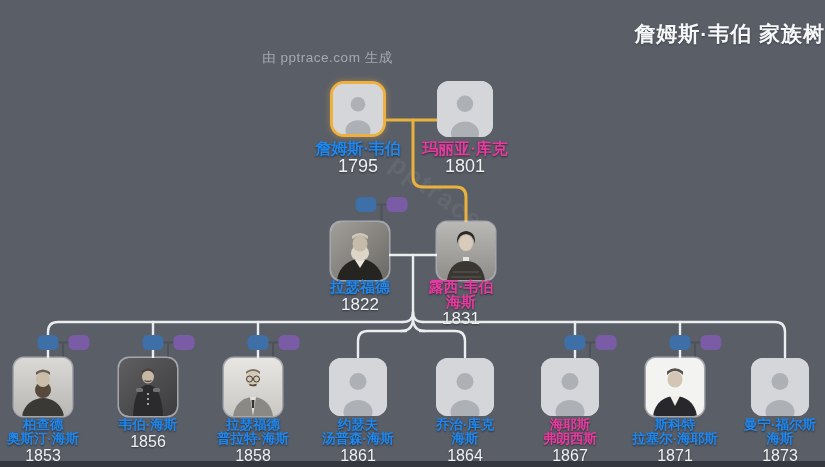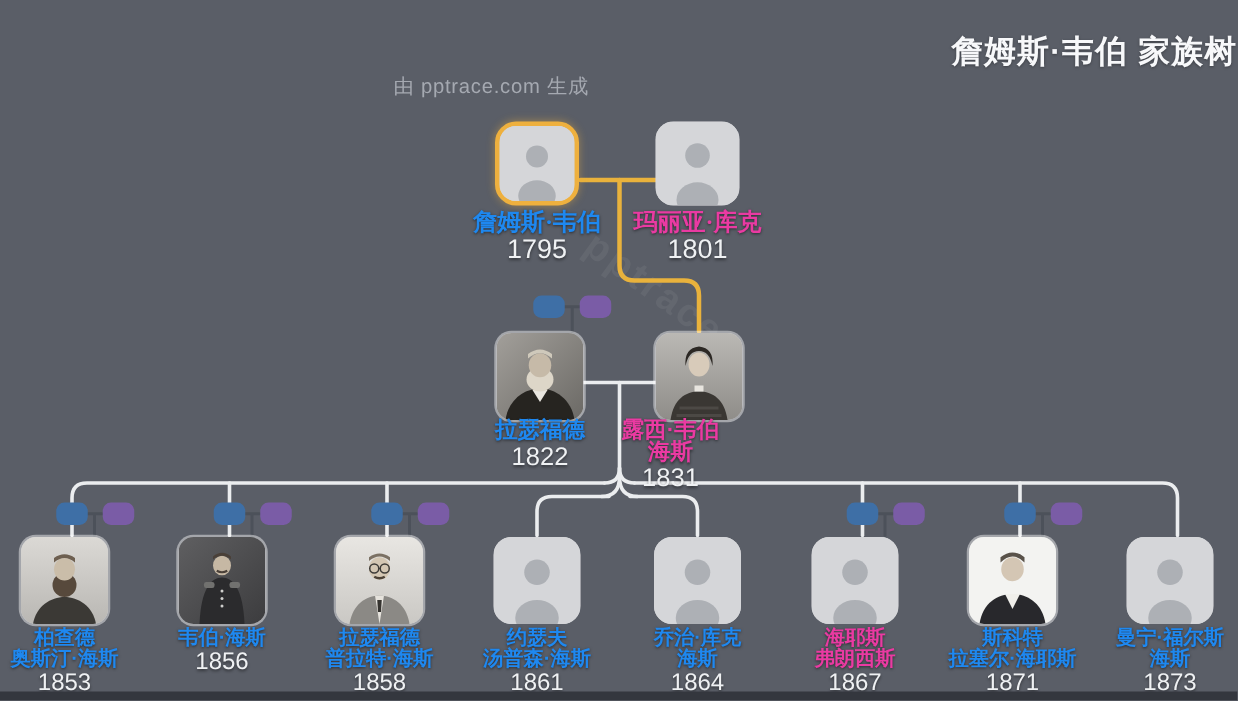--- a/index.html
+++ b/index.html
@@ -162,21 +162,21 @@
     <ellipse cx="29" cy="21" rx="7" ry="8" fill="#d8cbba"></ellipse>
     <path d="M20,22 Q19,10 29,9 Q39,10 38,22 Q36,12 29,12 Q22,12 20,22 Z" fill="#2c2824"></path>
     <rect x="26" y="35" width="6" height="4" fill="#e8e5df"></rect>
   </svg>
 </div>
 
 <div class="abs ptext g2text" style="left:285px;">
   <div class="pname male">拉瑟福德</div>
   <div class="pyear">1822</div>
 </div>
-<div class="abs ptext g2text" style="left:372px;">
+<div class="abs ptext g2text" style="left:386px;">
   <div class="pname female">露西·韦伯</div>
   <div class="pname female">海斯</div>
   <div class="pyear">1831</div>
 </div>
 
 <div class="abs card photocard g3photo" style="left:14px;">
   <svg viewBox="0 0 58 58">
     <defs>
         <linearGradient id="bgC" x1="0" y1="0" x2="0" y2="1">
       <stop offset="0" stop-color="#dbd9d5"></stop>

